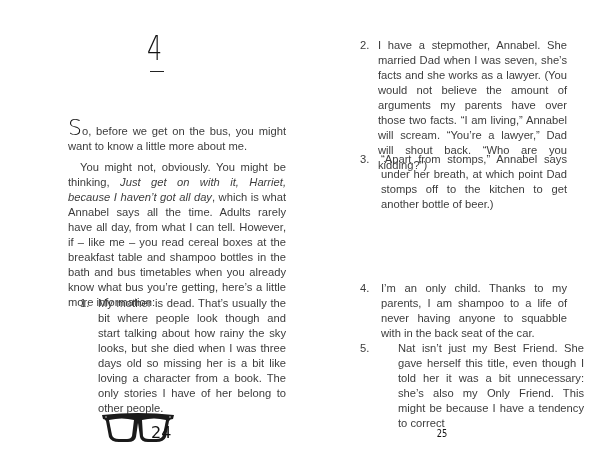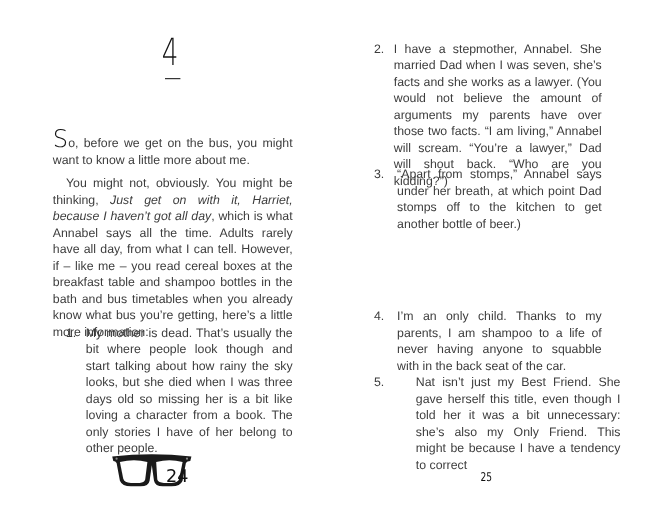--- a/index.html
+++ b/index.html
@@ -2,21 +2,21 @@
 <html><head>
   <meta charset="utf-8">
   <style>
     html, body { margin: 0; padding: 0; background: #ffffff; }
     body { width: 600px; height: 460px; position: relative; overflow: hidden; font-family: "Liberation Sans", sans-serif; color: #3a3a3a; }
     .page { position: absolute; top: 0; height: 460px; }
     .left { left: 0; width: 300px; }
     .right { left: 300px; width: 300px; }
     .chapter-num { position: absolute; left: 144px; top: 28px; width: 20px; text-align: center; font-family: "DejaVu Sans", sans-serif; font-size: 34px; font-weight: 300; color: #111; transform: scaleX(0.7); line-height: 40px; }
     .chapter-rule { position: absolute; left: 150px; top: 71px; width: 14px; height: 1px; background: #222; }
-    .text { font-size: 11.2px; line-height: 15px; text-align: justify; color: #3c3c3c; }
+    .text { font-size: 11.2px; line-height: 15px; text-align: justify; color: #3c3c3c; margin-left: 20px; }
     .opening { position: absolute; left: 48px; top: 121px; width: 218px; }
     .dropcap { font-size: 22px; line-height: 14px; color: #111; font-family: "DejaVu Sans", sans-serif; font-weight: 300; }
     .para2 { position: absolute; left: 48px; top: 160px; width: 218px; text-indent: 12px; }
     .para2 em { font-style: italic; }
     .item { position: absolute; }
     .item .num { position: absolute; left: 0; top: 0; width: 18px; }
     .item .body { position: absolute; left: 18px; top: 0; }
     .glasses { position: absolute; left: 100px; top: 411px; width: 76px; height: 34px; }
     .page-num-left { position: absolute; left: 151px; top: 423px; font-size: 16px; color: #111; font-family: "DejaVu Sans", sans-serif; }
     .page-num-right { position: absolute; left: 435px; top: 427px; font-size: 11px; color: #111; font-family: "DejaVu Sans", sans-serif; transform: scaleX(0.75); }

